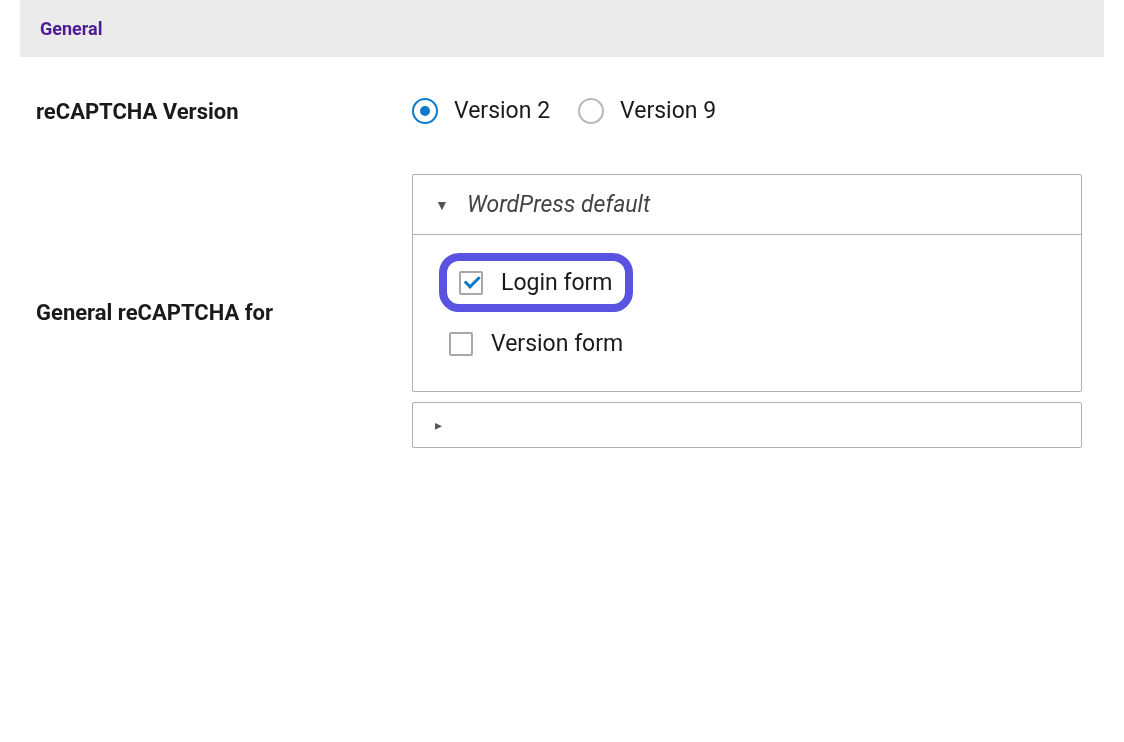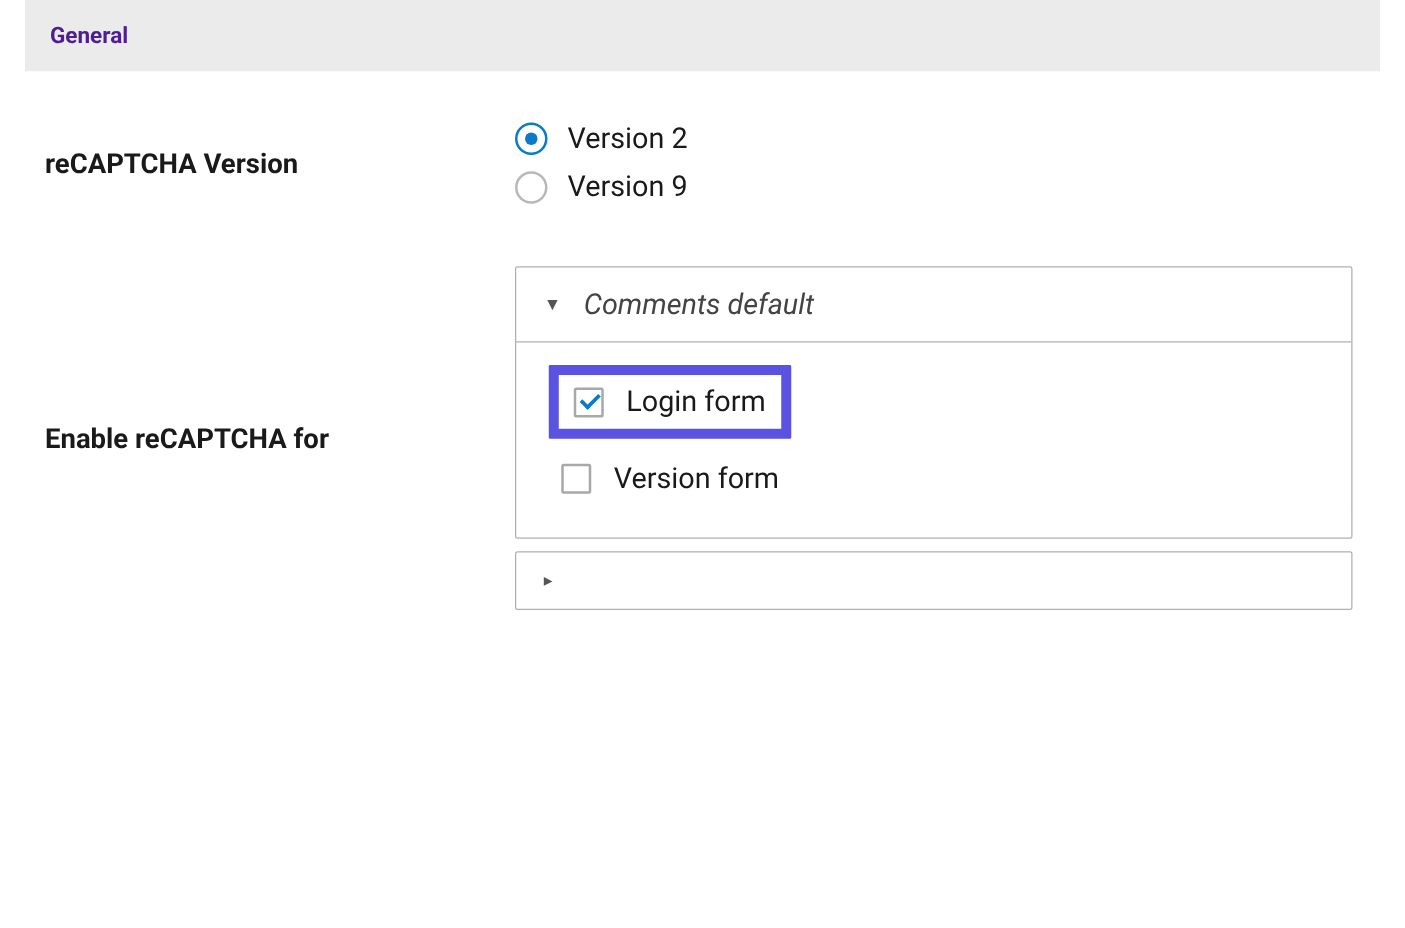--- a/index.html
+++ b/index.html
@@ -34,22 +34,22 @@
       font-size: 22px;
       font-weight: 700;
       color: #1a1a1a;
       padding-top: 2px;
     }
     .form-control {
       flex: 1;
     }
     .radio-group {
       display: flex;
-      flex-direction: column;
-      gap: 12px;
+      flex-direction: row;
+      gap: 28px;
     }
     .radio-item {
       display: flex;
       align-items: center;
       gap: 16px;
     }
     .radio {
       width: 26px;
       height: 26px;
       border: 2px solid #b8b8b8;
@@ -106,21 +106,21 @@
     }
     .checkbox-item {
       display: flex;
       align-items: center;
       gap: 18px;
       padding: 10px 10px;
       margin-bottom: 4px;
     }
     .checkbox-item.highlighted {
       border: 8px solid #5a52e0;
-      border-radius: 1px;
+      border-radius: 20px;
       padding: 8px 12px;
       display: inline-flex;
       margin-bottom: 8px;
     }
     .checkbox {
       width: 24px;
       height: 24px;
       border: 2px solid #a8a8a8;
       border-radius: 2px;
       display: flex;
@@ -167,26 +167,26 @@
       </div>
       <div class="radio-item">
         <div class="radio"></div>
         <div class="radio-label">Version 9</div>
       </div>
     </div>
   </div>
 </div>
 
 <div class="form-row">
-  <div class="form-label">Enable reCAPTCHA for</div>
+  <div class="form-label">General reCAPTCHA for</div>
   <div class="form-control">
     <div class="accordion">
       <div class="accordion-header">
         <span class="accordion-arrow">▼</span>
-        <span class="accordion-title">Comments default</span>
+        <span class="accordion-title">WordPress default</span>
       </div>
       <div class="accordion-body">
         <div>
           <div class="checkbox-item highlighted">
             <div class="checkbox checked"></div>
             <div class="checkbox-label">Login form</div>
           </div>
         </div>
         <div class="checkbox-item">
           <div class="checkbox"></div>

